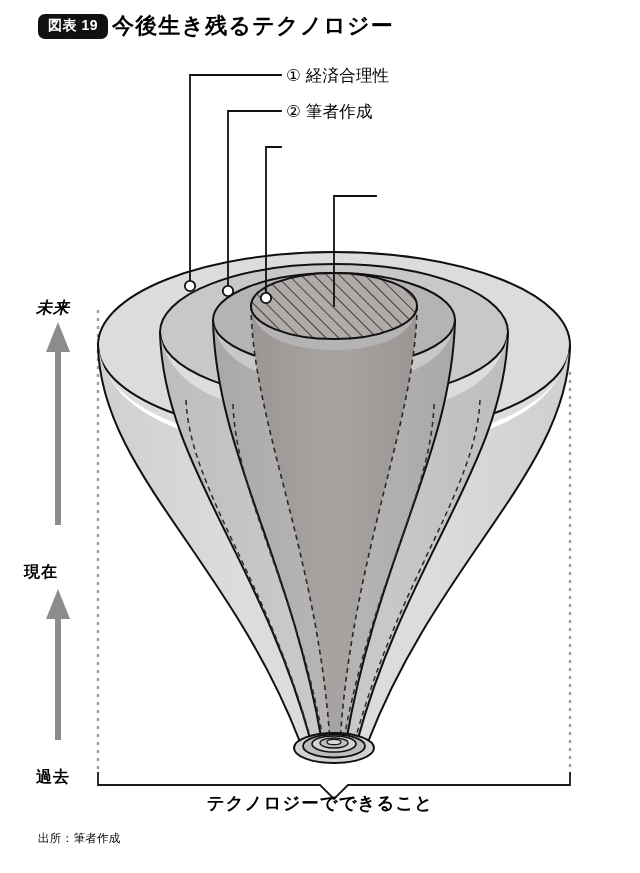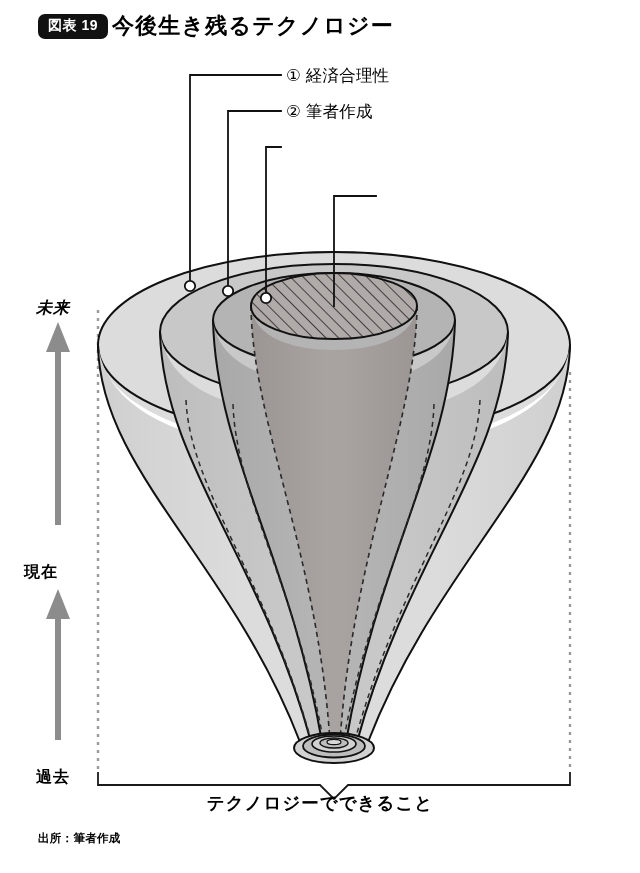--- a/index.html
+++ b/index.html
@@ -88,21 +88,21 @@
     font-size: 17.5px;
     font-weight: bold;
     letter-spacing: 1px;
     line-height: 1;
   }
   .source-note {
     position: absolute;
     left: 38px;
     top: 833px;
     font-size: 11.5px;
-    font-weight: bold;
+    font-weight: normal;
     letter-spacing: 0.3px;
     line-height: 1;
     text-align: center;
   }
 </style>
 </head>
 <body>
 
 <div id="figure-root">
 

